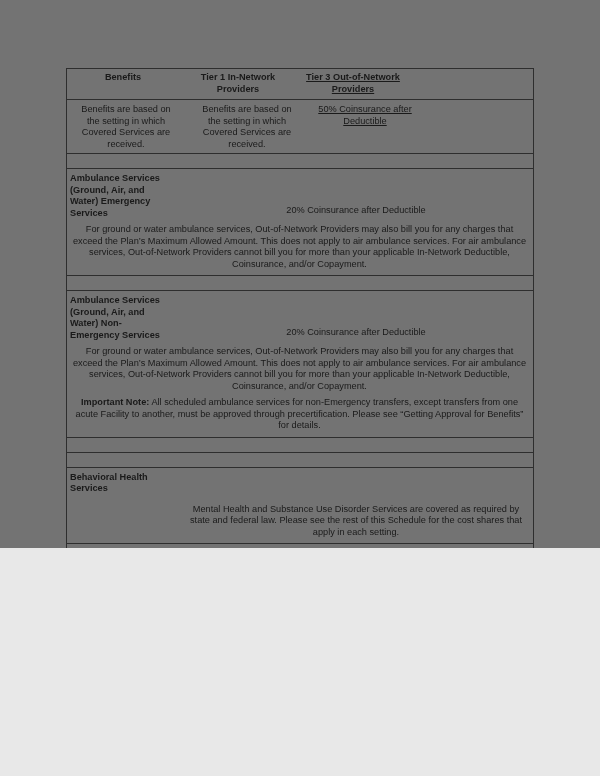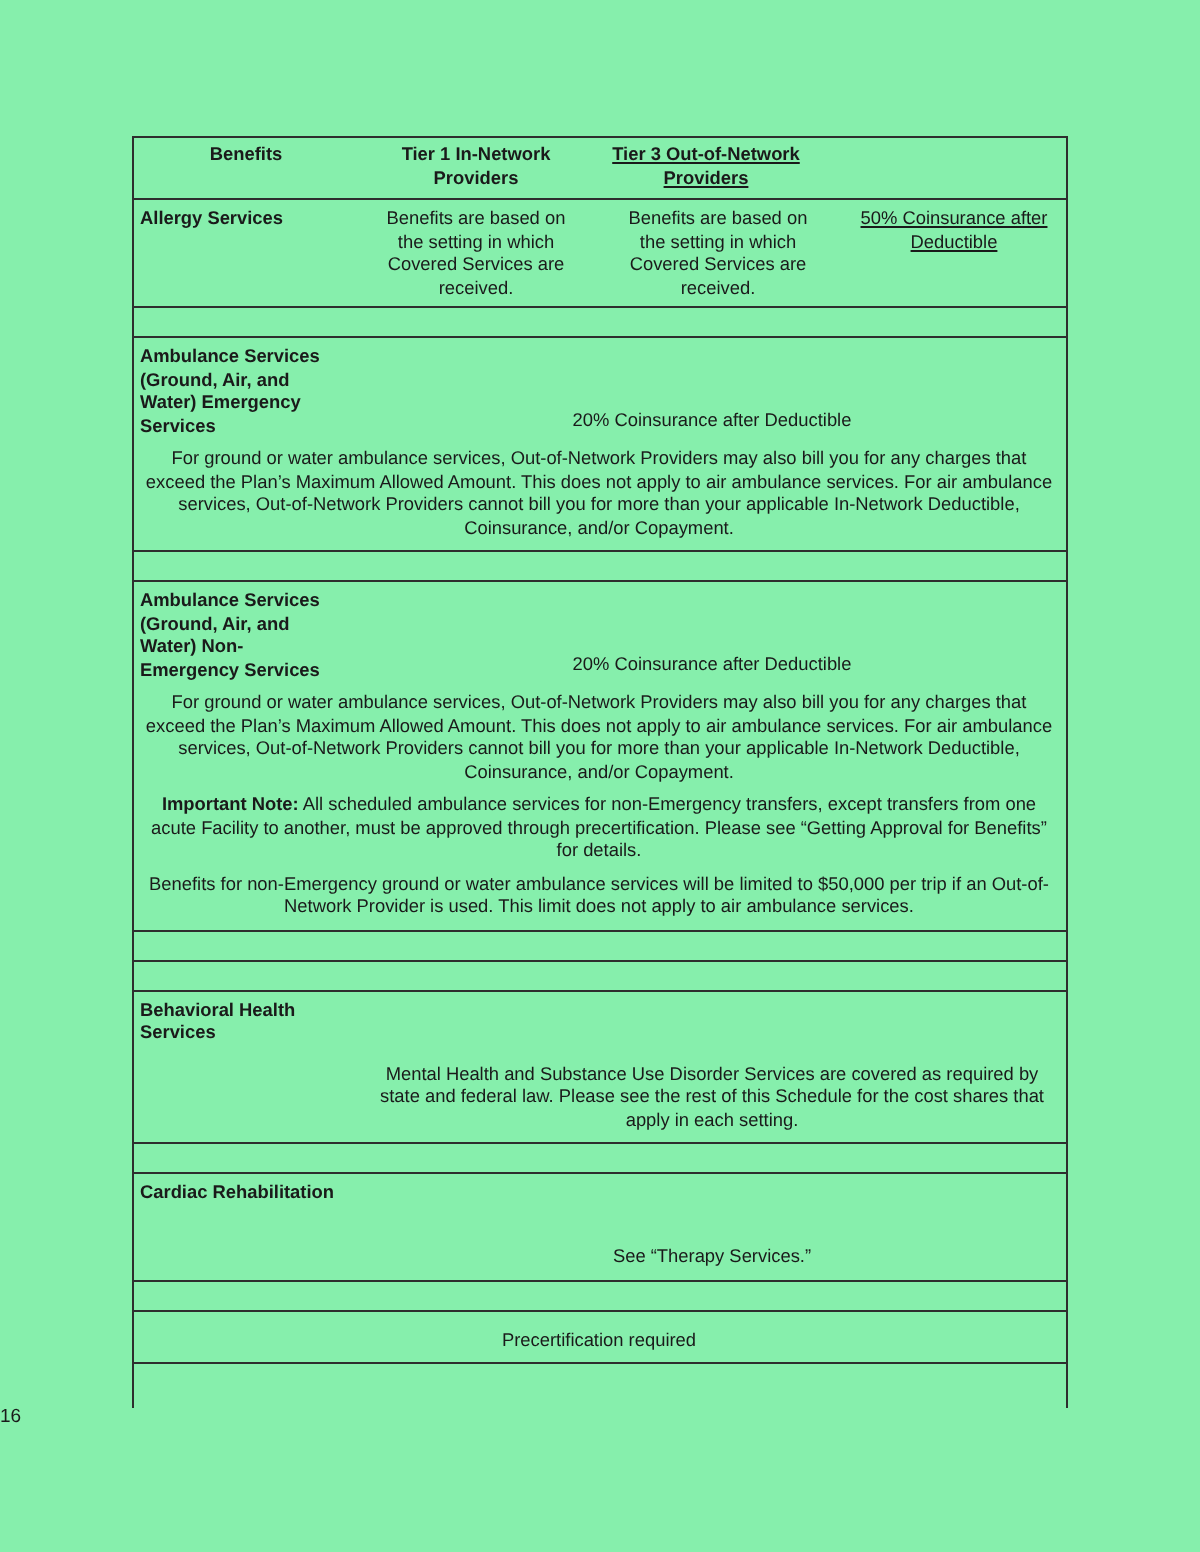--- a/index.html
+++ b/index.html
@@ -1,21 +1,21 @@
 <!DOCTYPE html>
 <html><head>
 <meta charset="utf-8">
 <style>
   * { margin: 0; padding: 0; box-sizing: border-box; }
   html, body { background: #e8e8e8; }
   .page {
     position: relative;
     width: 600px;
-    height: 776px;
-    background: #86efac;
+    height: 548px;
+    background: #737373;
     font-family: "Liberation Sans", "DejaVu Sans", sans-serif;
     font-size: 9.2px;
     line-height: 11.5px;
     color: #1a1a1a;
     overflow: hidden;
   }
   .benefits-table {
     position: absolute;
     left: 66px;
     top: 68px;
@@ -68,21 +68,20 @@
 
     <div class="hrow">
       <div class="cell col1 th">Benefits</div>
       <div class="cell col2 th">Tier 1 In-Network
 Providers</div>
       <div class="cell col4 th">Tier 3 Out-of-Network
 Providers</div>
     </div>
 
     <div class="hrow body-row">
-      <div class="cell col1 name">Allergy Services</div>
       <div class="cell col2 val" style="white-space: pre-line;">Benefits are based on
 the setting in which
 Covered Services are
 received.</div>
       <div class="cell col3 val" style="white-space: pre-line;">Benefits are based on
 the setting in which
 Covered Services are
 received.</div>
       <div class="cell col4 val" style="white-space: pre-line;">50% Coinsurance after
 Deductible</div>
@@ -106,21 +105,20 @@
     <div class="section">
       <div class="flexrow">
         <div class="cell col1 name">Ambulance Services
 (Ground, Air, and
 Water) Non-
 Emergency Services</div>
         <div class="cell spanv val">20% Coinsurance after Deductible</div>
       </div>
       <p class="para">For ground or water ambulance services, Out-of-Network Providers may also bill you for any charges that exceed the Plan’s Maximum Allowed Amount.  This does not apply to air ambulance services. For air ambulance services, Out-of-Network Providers cannot bill you for more than your applicable In-Network Deductible, Coinsurance, and/or Copayment.</p>
       <p class="para"><span class="b">Important Note:</span><span> All scheduled ambulance services for non-Emergency transfers, except transfers from one acute Facility to another, must be approved through precertification.  Please see “Getting Approval for Benefits” for details.</span></p>
-      <p class="para">Benefits for non-Emergency ground or water ambulance services will be limited to $50,000 per trip if an Out-of-Network Provider is used.  This limit does not apply to air ambulance services.</p>
     </div>
 
     <div class="spacer-row"></div>
 
 
     <div class="spacer-row"></div>
 
     <div class="section">
       <div class="flexrow">
         <div class="cell col1 name">Behavioral Health

